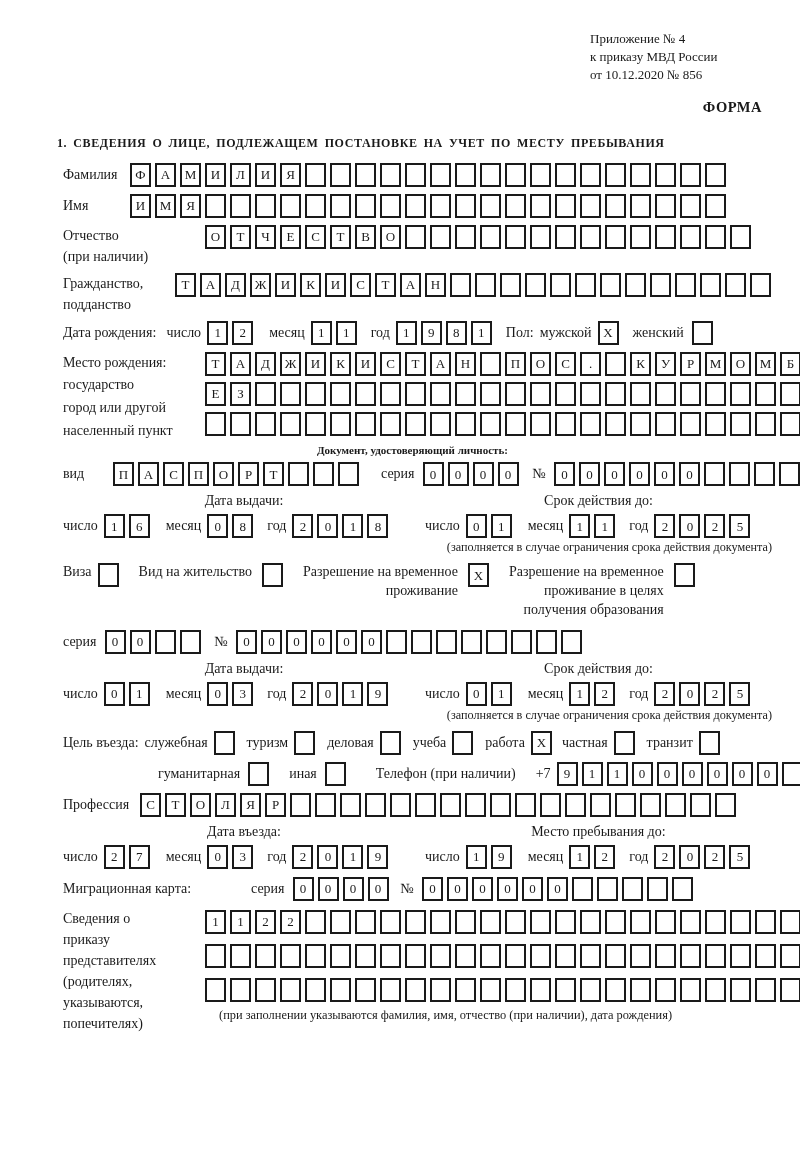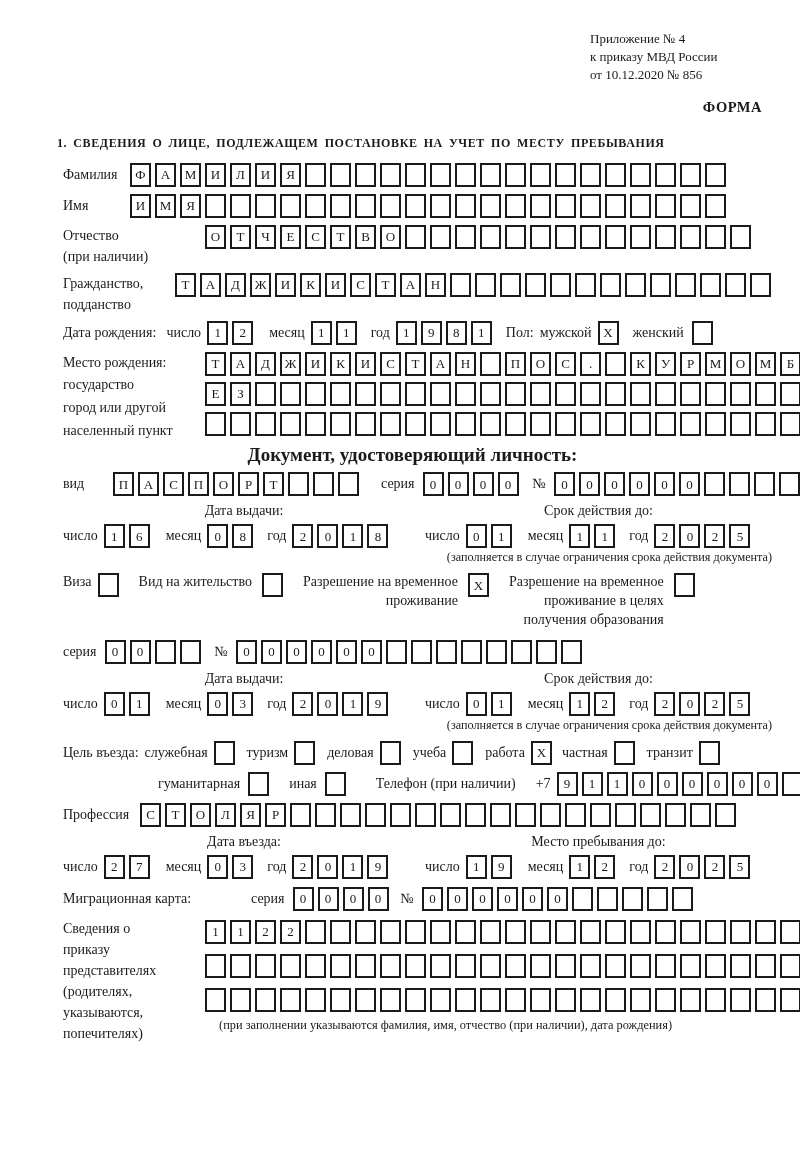--- a/index.html
+++ b/index.html
@@ -24,21 +24,21 @@
   .cb{box-sizing:border-box;flex:none;width:21px;height:24px;border:2px solid #1a1a1a;margin-right:4px;
       display:flex;align-items:center;justify-content:center;font-size:13px;line-height:1;
       font-family:"Liberation Serif","DejaVu Serif",serif;}
   .lbl{flex:none;}
   .w67{width:67px;}
   .w142{width:142px;line-height:1.5;}
   .w112{width:112px;line-height:1.5;}
   .mr6{margin-right:6px;}.mr8{margin-right:8px;}.mr10{margin-right:10px;}.mr12{margin-right:12px;}
   .ml8{margin-left:8px;}.ml10{margin-left:10px;}.ml16{margin-left:16px;}.ml18{margin-left:18px;}
 
-  .center-bold{text-align:center;font-weight:bold;font-size:19px;margin:2px 0 6px -10px;}
+  .center-bold{text-align:center;font-weight:bold;font-size:11px;margin:2px 0 6px -10px;}
 
   .twocol{display:flex;margin-bottom:2px;}
   .col-l{width:362px;}
   .col-r{flex:1;}
   .col-head{text-align:center;margin-bottom:5px;}
   .dg{display:flex;align-items:center;}
   .note-right{text-align:right;font-size:12.2px;margin:2px 0 8px 0;}
 
   .para{line-height:1.6;margin-bottom:4px;}
   .permits{display:flex;align-items:flex-start;margin:2px 0 10px 0;line-height:1.35;}

